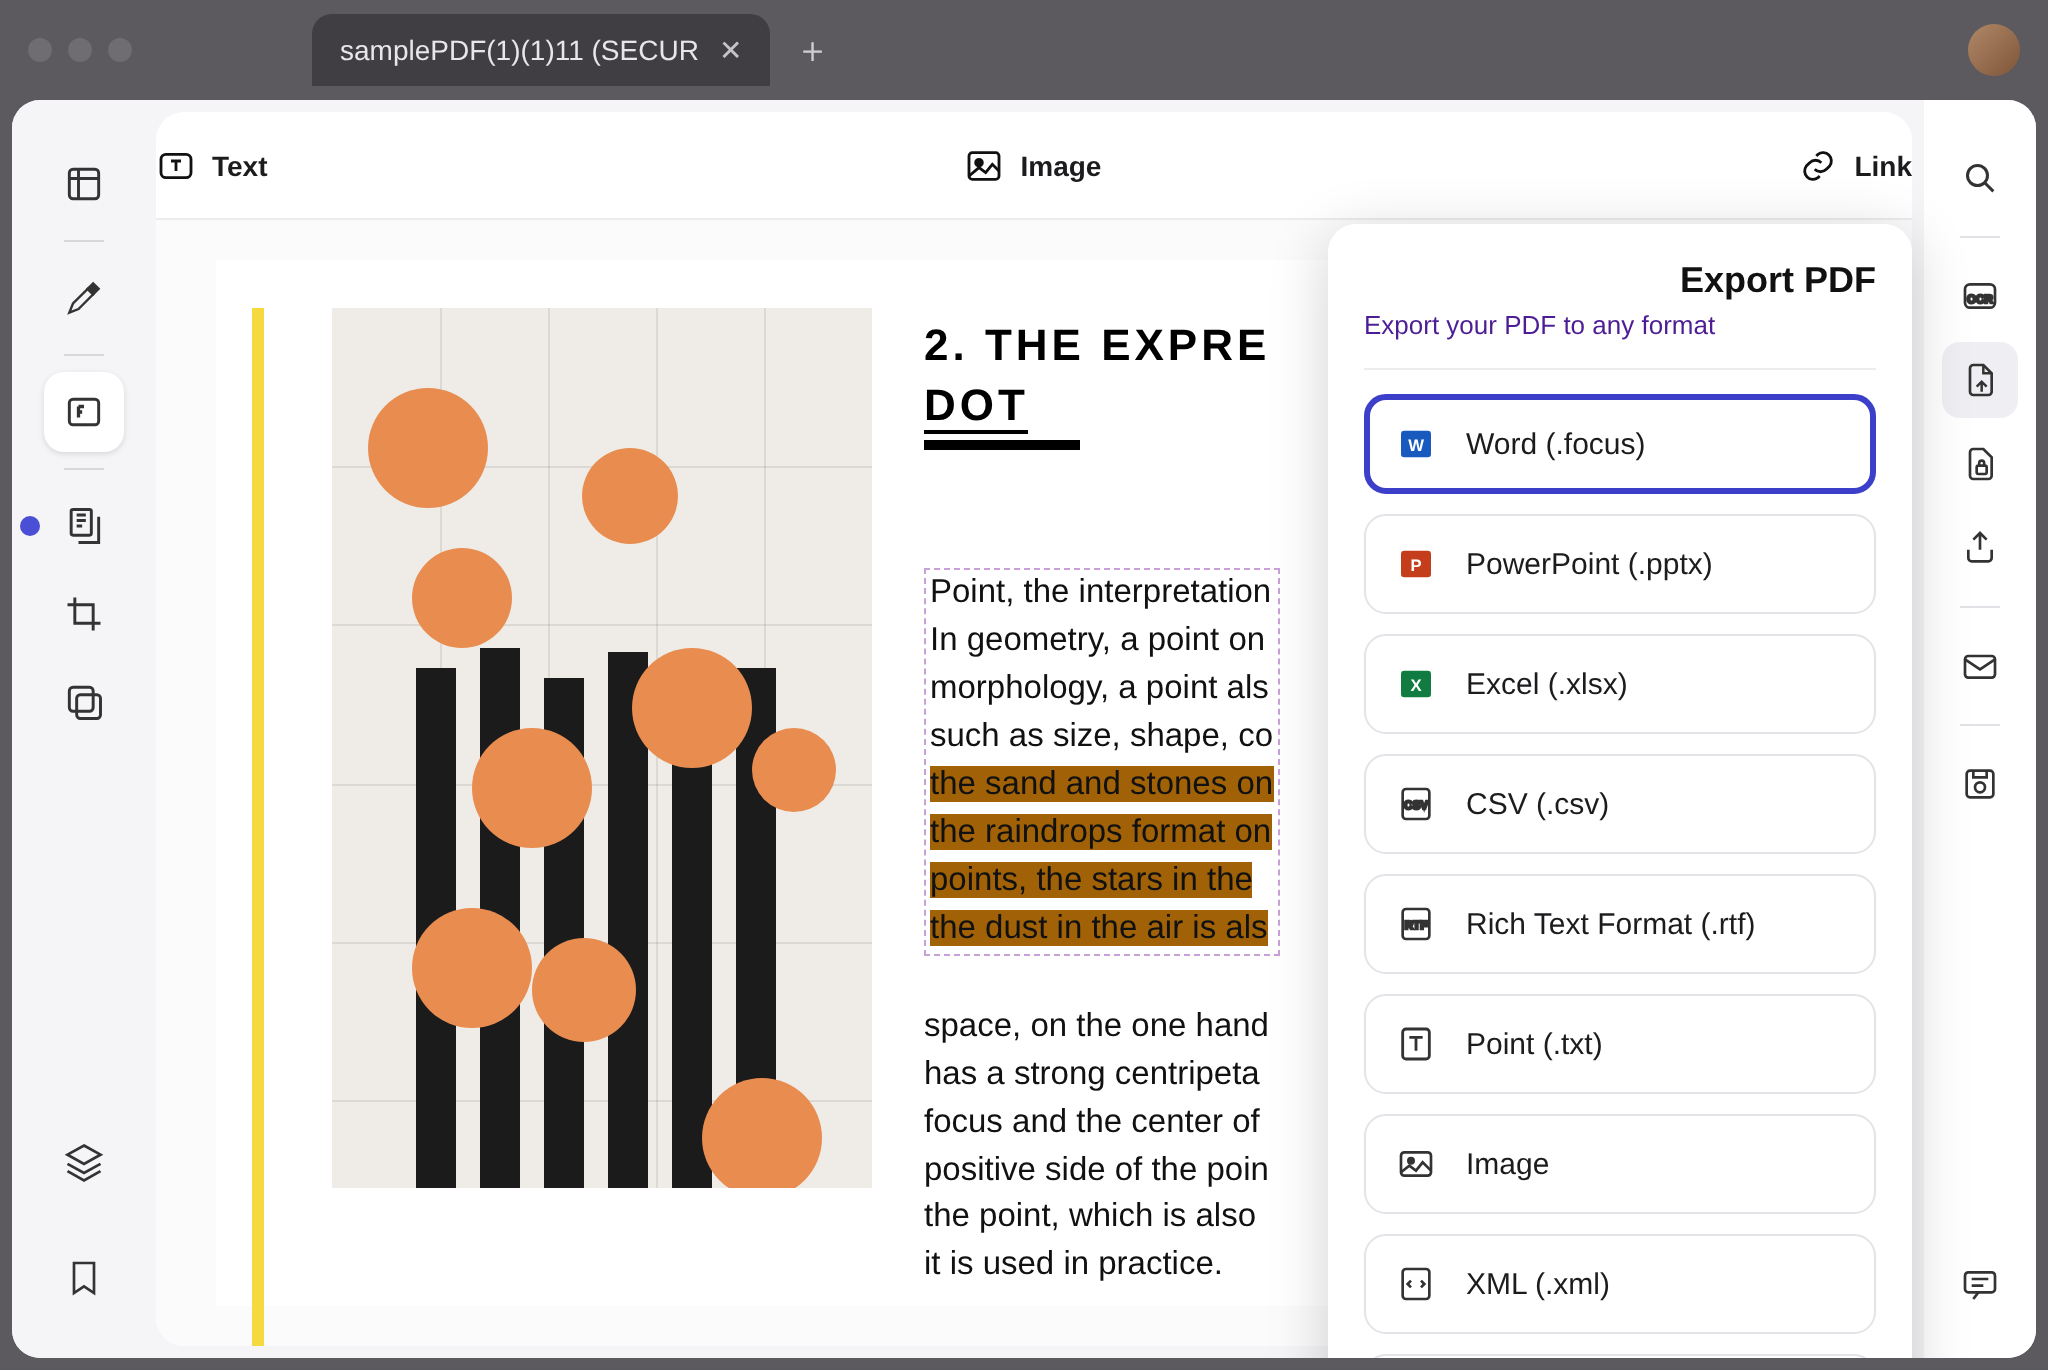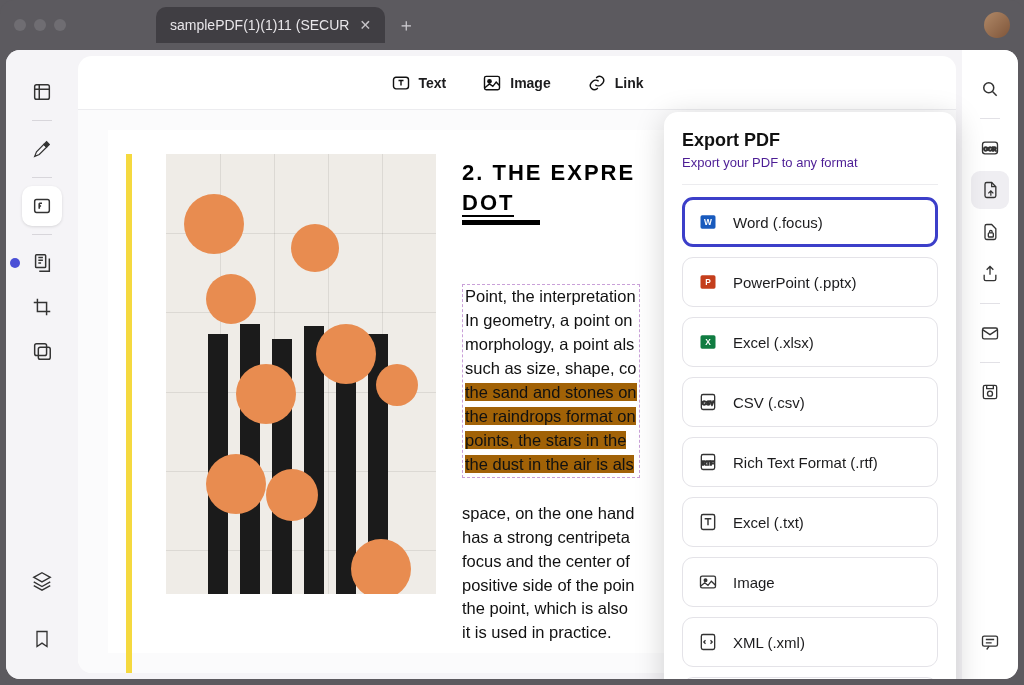--- a/index.html
+++ b/index.html
@@ -19,21 +19,21 @@
 
 .left-rail { width: 72px; background: #f5f4f7; display: flex; flex-direction: column; align-items: center; padding-top: 22px; gap: 4px; }
 .rail-btn { width: 40px; height: 40px; border-radius: 10px; display: flex; align-items: center; justify-content: center; cursor: pointer; }
 .rail-btn.active { background: #fff; box-shadow: 0 1px 3px rgba(0,0,0,0.12); }
 .rail-sep { width: 20px; height: 1px; background: #d8d6db; margin: 4px 0; }
 .rail-bottom { margin-top: auto; margin-bottom: 20px; display: flex; flex-direction: column; align-items: center; gap: 18px; }
 .rail-indicator { position: absolute; left: 4px; top: 208px; width: 10px; height: 10px; border-radius: 50%; background: #4a4fd6; }
 
 .main { flex: 1; background: #fff; border-radius: 14px; margin: 6px 6px 6px 0; display: flex; flex-direction: column; position: relative; overflow: hidden; }
 
-.toolbar { height: 54px; display: flex; align-items: center; justify-content: center; gap: 36px; border-bottom: 1px solid #ececef; }
+.toolbar { height: 54px; display: flex; align-items: center; justify-content: space-between; gap: 36px; border-bottom: 1px solid #ececef; }
 .tool { display: flex; align-items: center; gap: 8px; cursor: pointer; font-size: 14px; font-weight: 600; color: #1c1c1e; }
 
 .page-wrap { flex: 1; background: #fbfbfc; padding: 20px 30px; overflow: hidden; }
 .page { background: #fff; width: 100%; height: 100%; padding: 24px 28px; position: relative; }
 .yellow-bar { position: absolute; left: 18px; top: 24px; width: 6px; height: 540px; background: #f5d93f; }
 .page-inner { margin-left: 30px; display: flex; gap: 26px; }
 
 .art { width: 270px; height: 440px; background: #efece7; position: relative; overflow: hidden; }
 .tile-grid { position: absolute; inset: 0; }
 .hline { position: absolute; left:0; right:0; height:1px; background: rgba(0,0,0,0.08); }
@@ -51,21 +51,21 @@
 .p2 { margin-top: 24px; }
 .page-rule { margin-top: 34px; height: 1px; background: #222; width: 100%; }
 
 .right-rail { width: 56px; background: #fff; display: flex; flex-direction: column; align-items: center; padding-top: 20px; gap: 4px; }
 .rr-btn { width: 38px; height: 38px; border-radius: 9px; display: flex; align-items: center; justify-content: center; cursor: pointer; }
 .rr-btn.active { background: #efeef2; }
 .rr-sep { width: 20px; height: 1px; background: #e2e1e6; margin: 6px 0; }
 .rr-bottom { margin-top: auto; margin-bottom: 18px; }
 
 .export-panel { position: absolute; right: 62px; top: 62px; width: 292px; background: #fff; border-radius: 14px; box-shadow: 0 6px 30px rgba(0,0,0,0.18); padding: 18px; z-index: 50; }
-.export-title { font-size: 18px; font-weight: 700; color: #111; }
+.export-title { font-size: 18px; font-weight: 700; color: #111; text-align: right; }
 .export-sub { font-size: 13px; color: #4c1d95; margin-top: 4px; }
 .export-divider { height: 1px; background: #ececef; margin: 14px 0 12px; }
 .fmt-list { display: flex; flex-direction: column; gap: 10px; }
 .fmt { display: flex; align-items: center; gap: 14px; padding: 13px 14px; border: 1px solid #e4e3e8; border-radius: 11px; cursor: pointer; font-size: 15px; font-weight: 500; color: #1c1c1e; background: #fff; }
 .fmt.selected { border: 3px solid #3c3fc9; padding: 11px 12px; }
 .fmt-icon { width: 22px; height: 22px; display: flex; align-items: center; justify-content: center; }
 
 svg { display: block; }
 </style>
 </head>
@@ -340,21 +340,21 @@
             </span>
           <span>Rich Text Format (.rtf)</span>
         </div>
         <div class="fmt">
           <span class="fmt-icon">
               <svg width="20" height="20" viewBox="0 0 24 24" fill="none" stroke="#333" stroke-width="1.7">
                 <rect x="4" y="3" width="16" height="18" rx="2"></rect>
                 <path d="M8 8h8M12 8v8"></path>
               </svg>
             </span>
-          <span>Excel (.txt)</span>
+          <span>Point (.txt)</span>
         </div>
         <div class="fmt">
           <span class="fmt-icon">
               <svg width="20" height="20" viewBox="0 0 24 24" fill="none" stroke="#333" stroke-width="1.6">
                 <rect x="3" y="5" width="18" height="14" rx="2"></rect>
                 <circle cx="9" cy="10" r="1.6" fill="#333"></circle>
                 <path d="M3 17l5-4 4 3 4-5 5 5"></path>
               </svg>
             </span>
           <span>Image</span>

